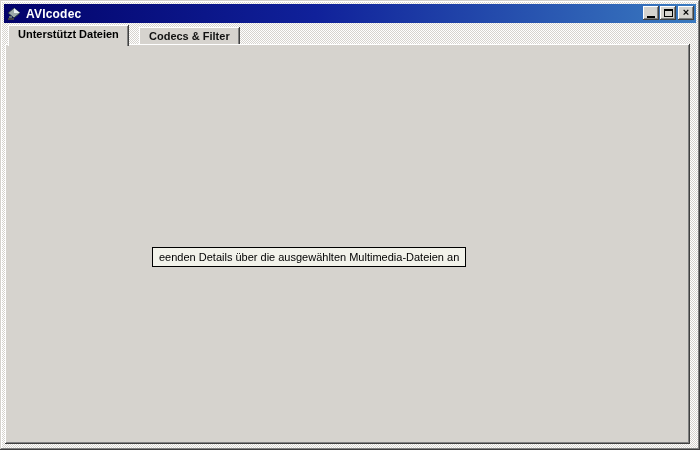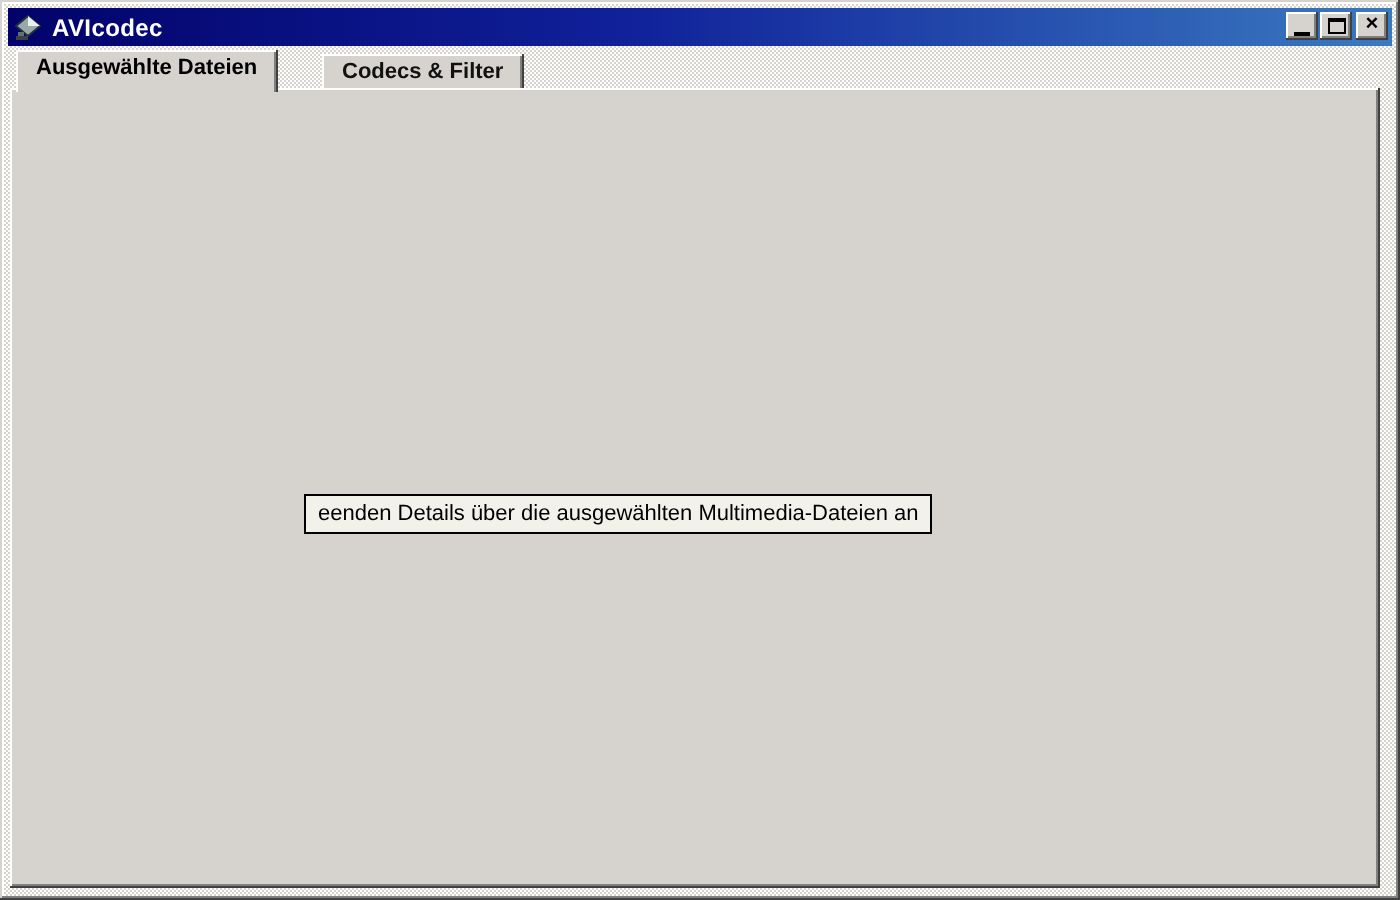--- a/index.html
+++ b/index.html
@@ -40,21 +40,21 @@
   .glyph-max { display:block; width:9px; height:8px; border:1px solid #000; border-top-width:2px; }
   .glyph-close { font-size:11px; font-weight:700; margin-top:-1px; }
 
   
   .tab {
     position:absolute; background:#d6d3ce; font-weight:700;
     box-shadow: inset -1px 0 0 #404040, inset 1px 1px 0 #ffffff, inset -2px 0 0 #808080;
     padding:3px 10px 0 10px; white-space:nowrap;
   }
   .tab-active { left:8px; top:25px; height:21px; z-index:3; }
-  .tab-inactive { left:139px; top:27px; height:18px; z-index:1; color:#111;margin-left:22px; }
+  .tab-inactive { left:139px; top:27px; height:18px; z-index:1; color:#111; }
   .tabpage {
     position:absolute; left:5px; top:44px; width:685px; height:400px;
     background:#d6d3ce;
     box-shadow: inset -1px -1px 0 #404040, inset 1px 1px 0 #ffffff, inset -2px -2px 0 #808080;
     z-index:2;
   }
 
   
   .raised {
     background:#d6d3ce;
@@ -159,21 +159,21 @@
       <span class="glyph-min"></span>
     </div>
   <div class="winbtn btn-max">
       <span class="glyph-max"></span>
     </div>
   <div class="winbtn btn-close">
       <span class="glyph-close">×</span>
     </div>
 
   <div class="tab tab-inactive">Codecs &amp; Filter</div>
-  <div class="tab tab-active">Ausgewählte Dateien</div>
+  <div class="tab tab-active">Unterstützt Dateien</div>
   <div class="tabpage"></div>
 
   <div class="btn raised" style="left:14px; top:54px; width:97px; height:27px;">
     <span class="check-ico">✔</span>
     <span><span></span><span class="u">Ö</span><span>ffne</span></span>
   </div>
   <div class="btn raised" style="left:14px; top:87px; width:97px; height:26px;">
     <span class="check-ico">✔</span>
     <span><span>O</span><span class="u">r</span><span>dner</span></span>
   </div>

